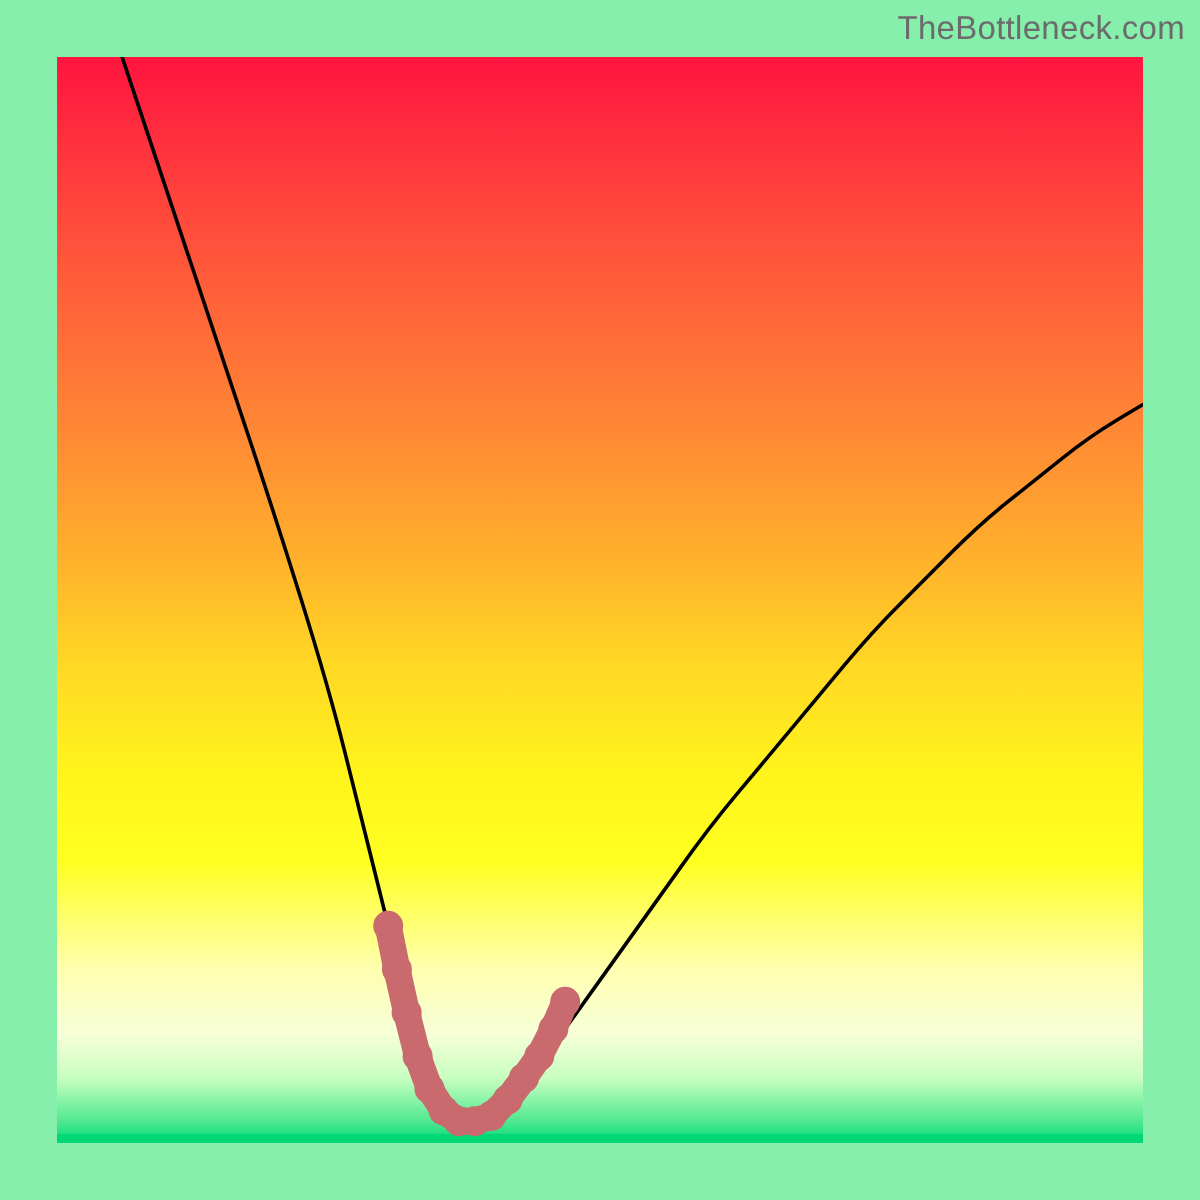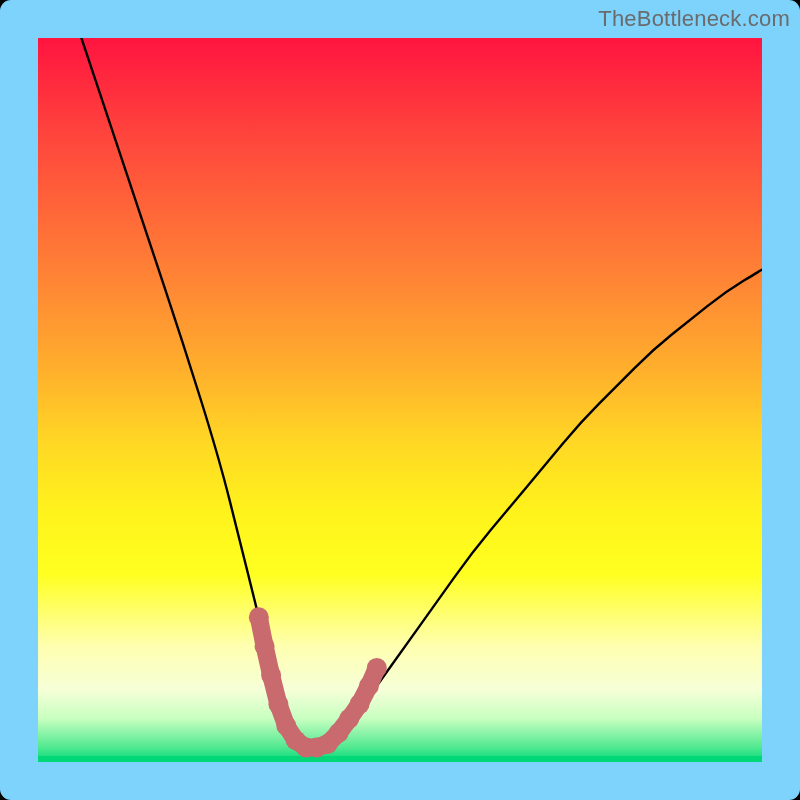--- a/index.html
+++ b/index.html
@@ -10,22 +10,21 @@
     background: #000;
     overflow: hidden;
     font-family: Arial, Helvetica, sans-serif;
   }
   .frame {
     position: absolute;
     top: 0;
     left: 0;
     width: 800px;
     height: 800px;
-    background: #7dd3fc;
-    border-radius: 11px;
+    background: #86efac;
   }
   .plot {
     position: absolute;
     top: 38px;
     left: 38px;
     width: 724px;
     height: 724px;
     
     background: linear-gradient(to bottom,
       #ff1440 0%,

